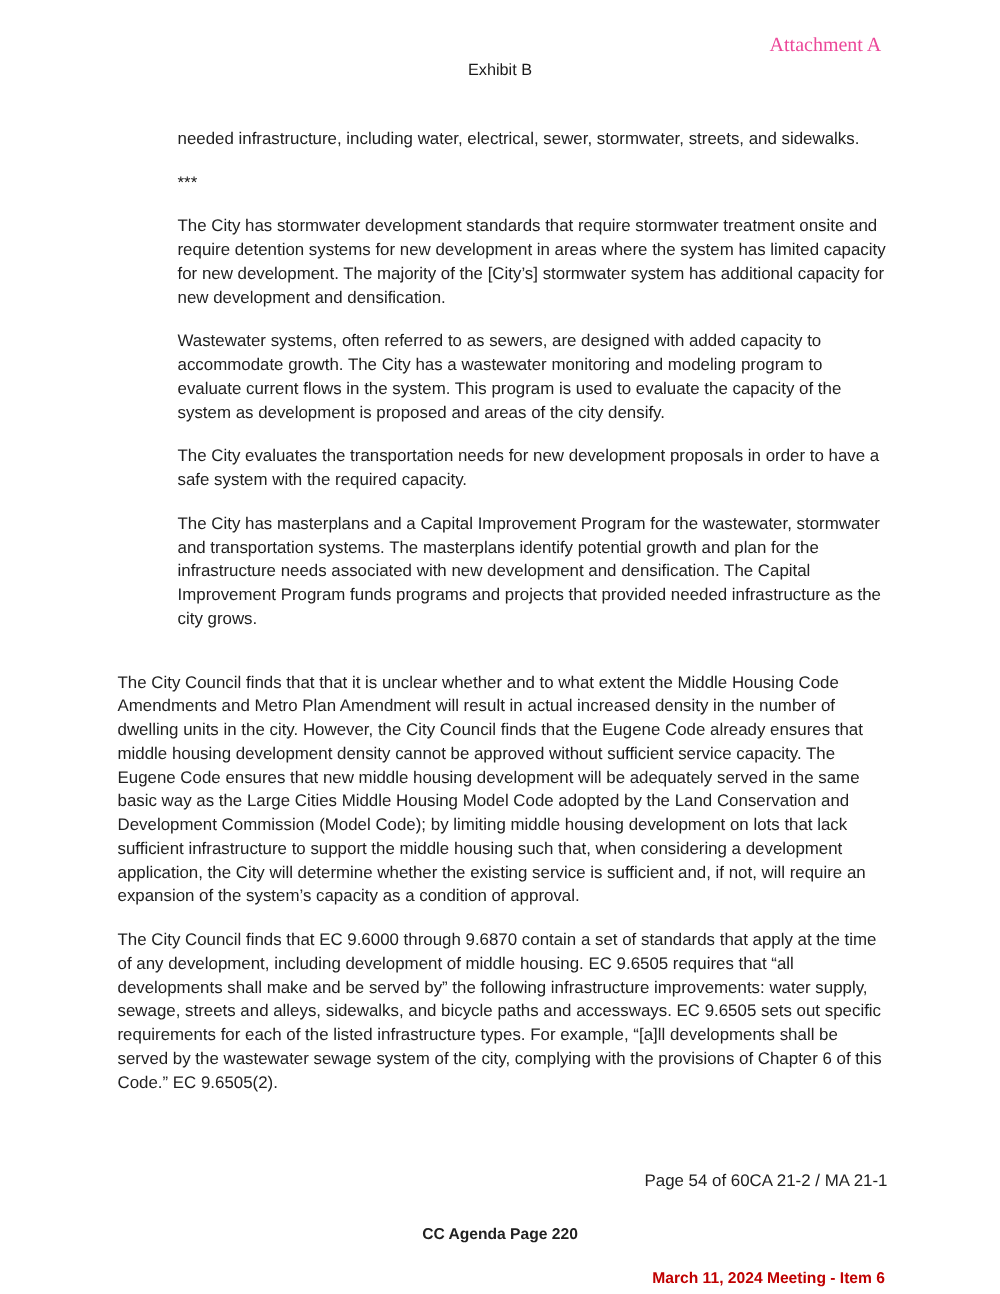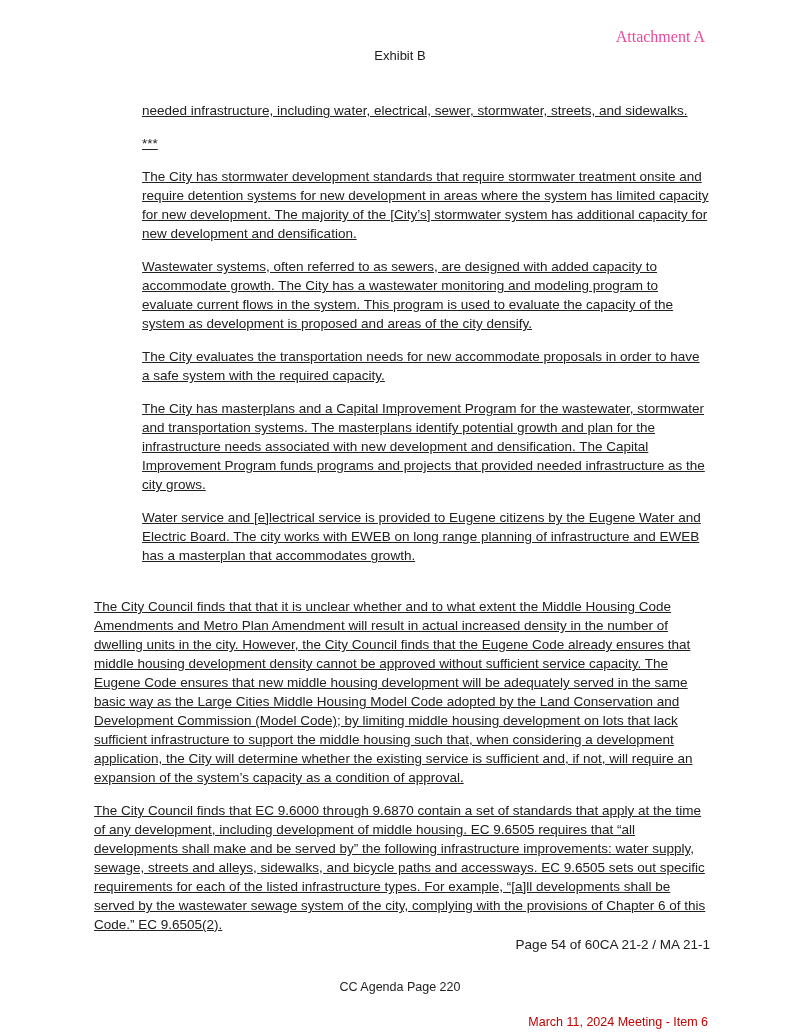--- a/index.html
+++ b/index.html
@@ -38,25 +38,24 @@
     top: 0;
     left: 94px;
     right: 90px;
   }
   .quoted-block {
     margin-top: 101px;
     margin-left: 48px;
   }
   .quoted-block p,
   .body-block p {
-    margin: 4px 0 14px 0;
+    margin: 16px 0 14px 0;
     font-size: 13.5px;
     line-height: 19px;
     color: #212121;
-    text-decoration: underline;
   }
   .body-block {
     margin-top: 32px;
   }
   .footer-row {
     position: absolute;
     top: 937px;
     left: 90px;
     right: 90px;
     display: flex;
@@ -64,20 +63,21 @@
     font-size: 13.5px;
     color: #212121;
   }
   .bottom-row {
     position: absolute;
     top: 980px;
     left: 0;
     width: 800px;
     font-size: 12.5px;
     color: #212121;
+    font-weight: bold;
   }
   .agenda-label {
     display: block;
     width: 100%;
     text-align: center;
   }
   .meeting-label {
     position: absolute;
     top: 0;
     right: 92px;
@@ -94,23 +94,22 @@
 
   <div class="exhibit-label">Exhibit B</div>
 
   <div class="content">
 
     <div class="quoted-block">
       <p>needed infrastructure, including water, electrical, sewer, stormwater, streets, and sidewalks.</p>
       <p>***</p>
       <p>The City has stormwater development standards that require stormwater treatment onsite and require detention systems for new development in areas where the system has limited capacity for new development.  The majority of the [City’s] stormwater system has additional capacity for new development and densification.</p>
       <p>Wastewater systems, often referred to as sewers, are designed with added capacity to accommodate growth.  The City has a wastewater monitoring and modeling program to evaluate current flows in the system.  This program is used to evaluate the capacity of the system as development is proposed and areas of the city densify.</p>
-      <p>The City evaluates the transportation needs for new accommodate proposals in order to have a safe system with the required capacity.</p>
+      <p>The City evaluates the transportation needs for new development proposals in order to have a safe system with the required capacity.</p>
       <p>The City has masterplans and a Capital Improvement Program for the wastewater, stormwater and transportation systems. The masterplans identify potential growth and plan for the infrastructure needs associated with new development and densification. The Capital Improvement Program funds programs and projects that provided needed infrastructure as the city grows.</p>
-      <p>Water service and [e]lectrical service is provided to Eugene citizens by the Eugene Water and Electric Board.  The city works with EWEB on long range planning of infrastructure and EWEB has a masterplan that accommodates growth.</p>
     </div>
 
     <div class="body-block">
       <p>The City Council finds that that it is unclear whether and to what extent the Middle Housing Code Amendments and Metro Plan Amendment will result in actual increased density in the number of dwelling units in the city.  However, the City Council finds that the Eugene Code already ensures that middle housing development density cannot be approved without sufficient service capacity. The Eugene Code ensures that new middle housing development will be adequately served in the same basic way as the Large Cities Middle Housing Model Code adopted by the Land Conservation and Development Commission (Model Code); by limiting middle housing development on lots that lack sufficient infrastructure to support the middle housing such that, when considering a development application, the City will determine whether the existing service is sufficient and, if not, will require an expansion of the system’s capacity as a condition of approval.</p>
       <p>The City Council finds that EC 9.6000 through 9.6870 contain a set of standards that apply at the time of any development, including development of middle housing.  EC 9.6505 requires that “all developments shall make and be served by” the following infrastructure improvements: water supply, sewage, streets and alleys, sidewalks, and bicycle paths and accessways.  EC 9.6505 sets out specific requirements for each of the listed infrastructure types.  For example, “[a]ll developments shall be served by the wastewater sewage system of the city, complying with the provisions of Chapter 6 of this Code.”  EC 9.6505(2).</p>
     </div>
 
   </div>
 
   <div class="footer-row">

